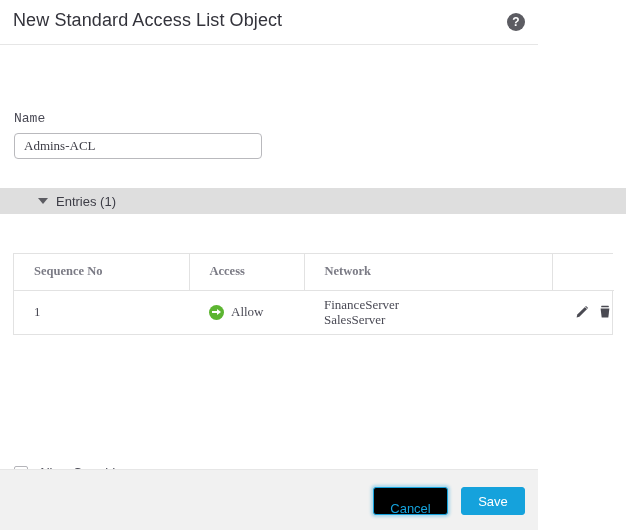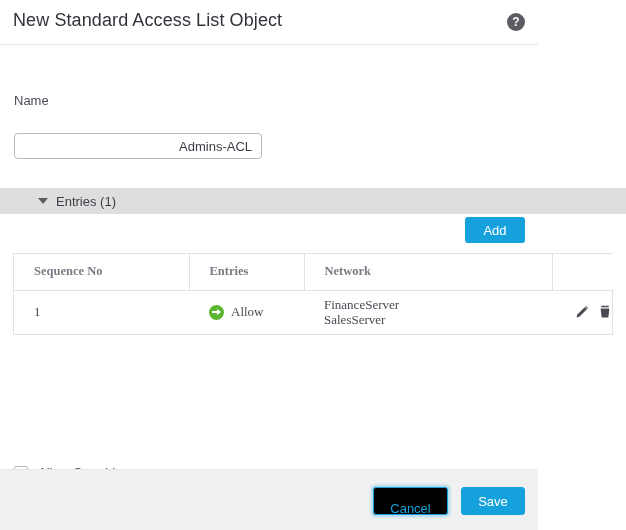--- a/index.html
+++ b/index.html
@@ -62,40 +62,40 @@
   
   .dialog-body {
     position: relative;
     flex: 1 1 auto;
     background: #ffffff;
   }
 
   .field-label {
     position: absolute;
     left: 14px;
-    top: 48px;
+    top: 66px;
     font-size: 13px;
     color: #4a4a55;
+    font-family: Liberation Mono, monospace;
   }
   .name-input {
     position: absolute;
     left: 14px;
     top: 88px;
     width: 248px;
     height: 26px;
     box-sizing: border-box;
     padding: 0 9px;
     border: 1px solid #b9b9bd;
     border-radius: 4px;
-    font-family: Liberation Sans, sans-serif;
+    font-family: Liberation Serif, serif;
     font-size: 13px;
     color: #3d3d46;
     background: #ffffff;
     outline: none;
-    text-align: right;
   }
 
   
   .entries-bar {
     position: absolute;
     left: 0;
     top: 133px;
     width: 626px;
     height: 26px;
     background: #dedede;
@@ -312,28 +312,27 @@
 
     <div class="field-label">Name</div>
 
     <input class="name-input" type="text" value="Admins-ACL" style="">
 
     <div class="entries-bar">
       <span class="entries-caret"></span>
       <span class="entries-label">Entries (1)</span>
     </div>
 
-    <button class="add-button">Add</button>
 
     <div class="entries-table">
       <table>
         <thead>
           <tr>
             <th class="col-seq">Sequence No</th>
-            <th class="col-act">Entries</th>
+            <th class="col-act">Access</th>
             <th class="col-net">Network</th>
             <th class="col-actions"></th>
           </tr>
         </thead>
         <tbody>
           <tr>
             <td class="col-seq">1</td>
             <td class="col-act">
               <span class="allow-cell">
                 <span class="allow-icon"></span>

